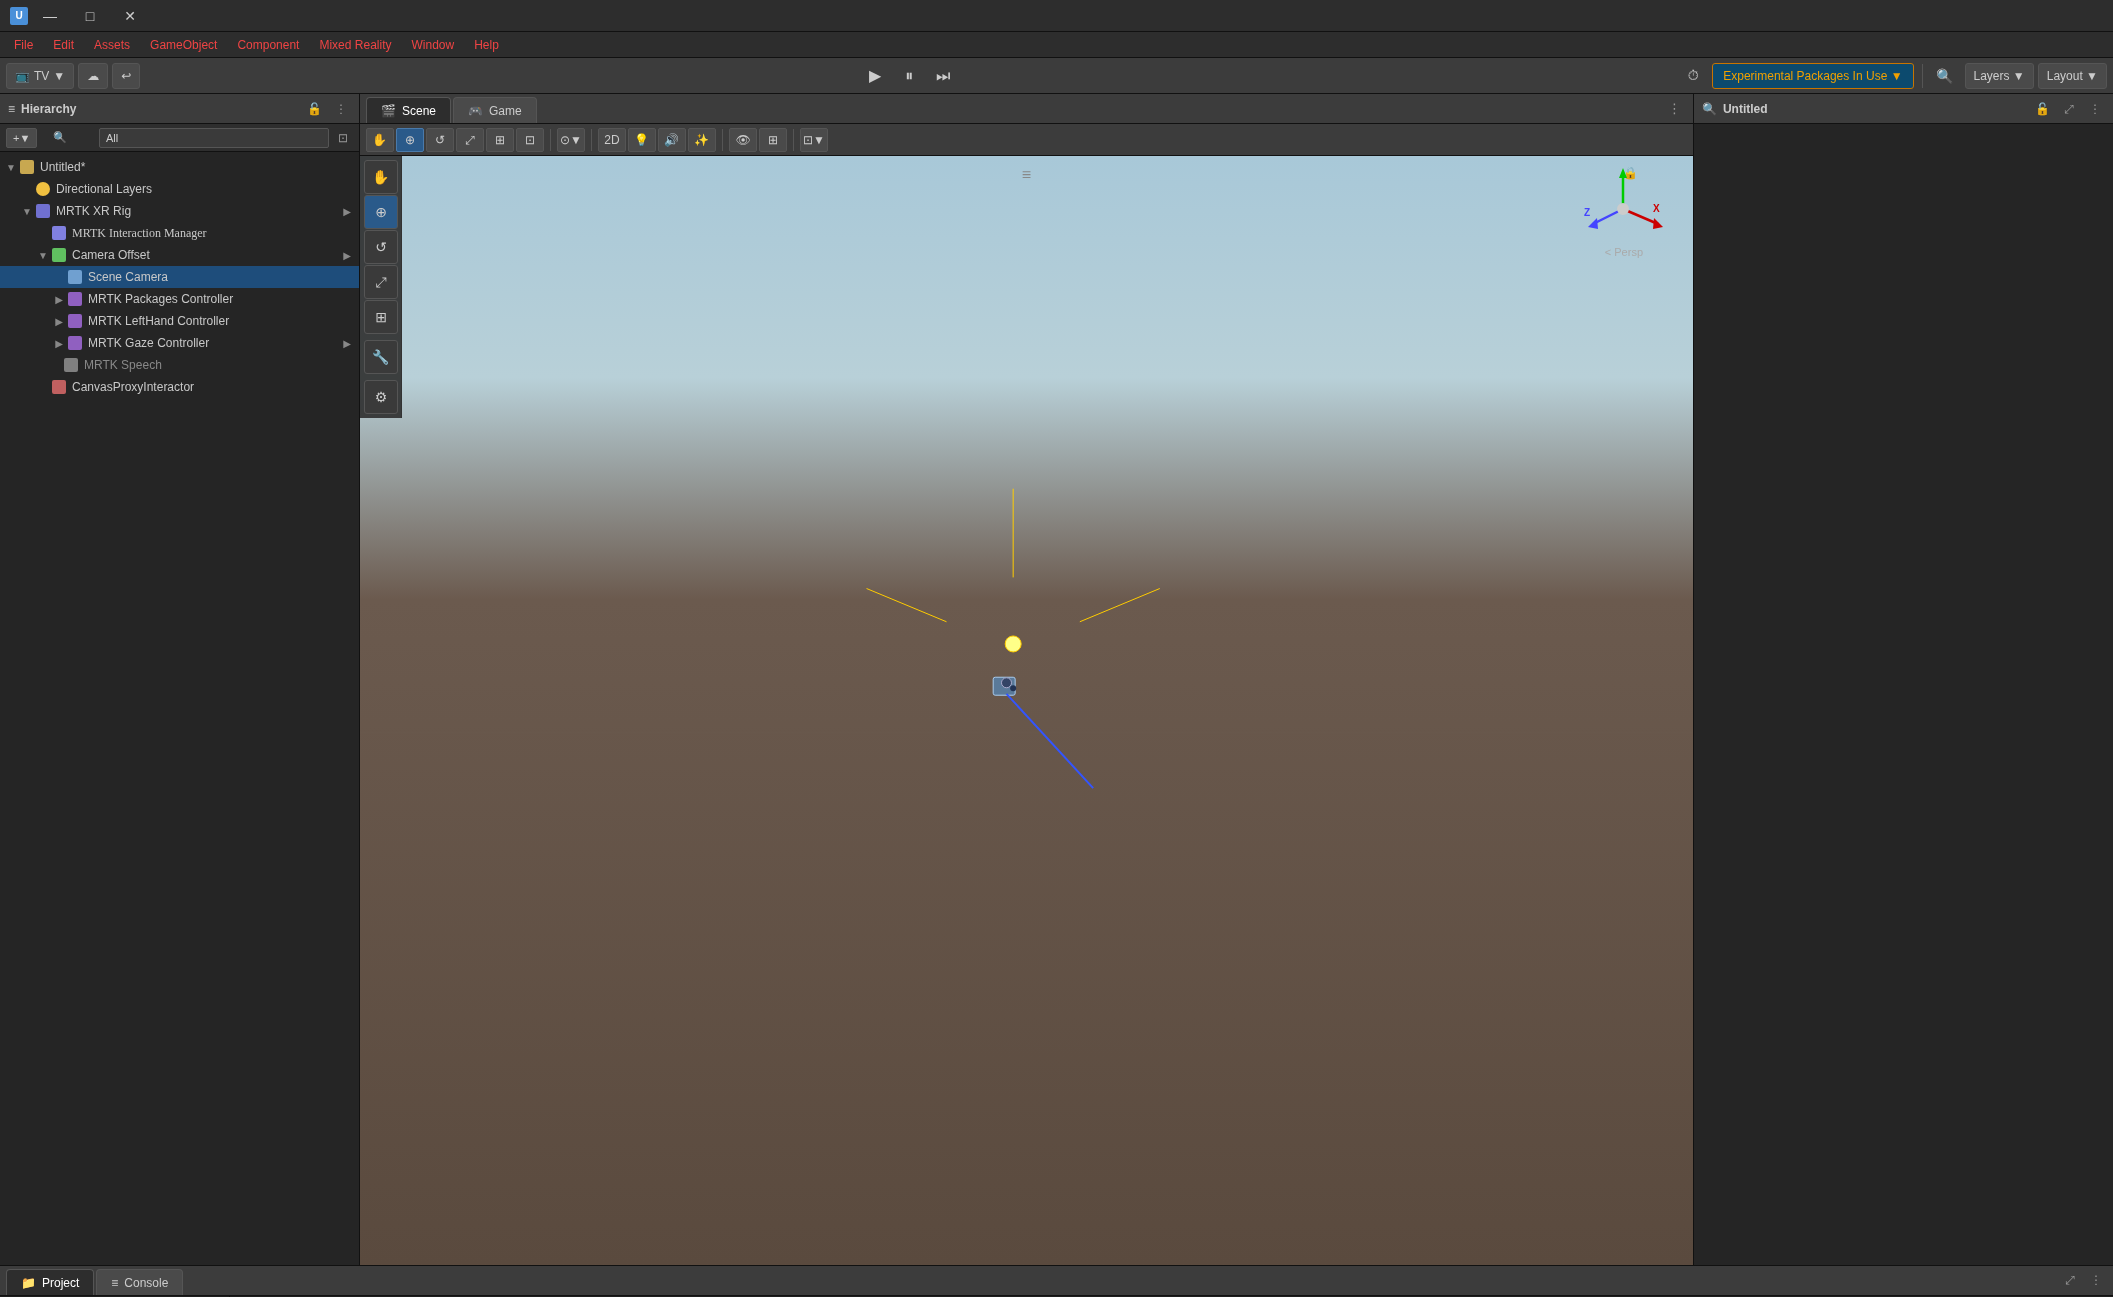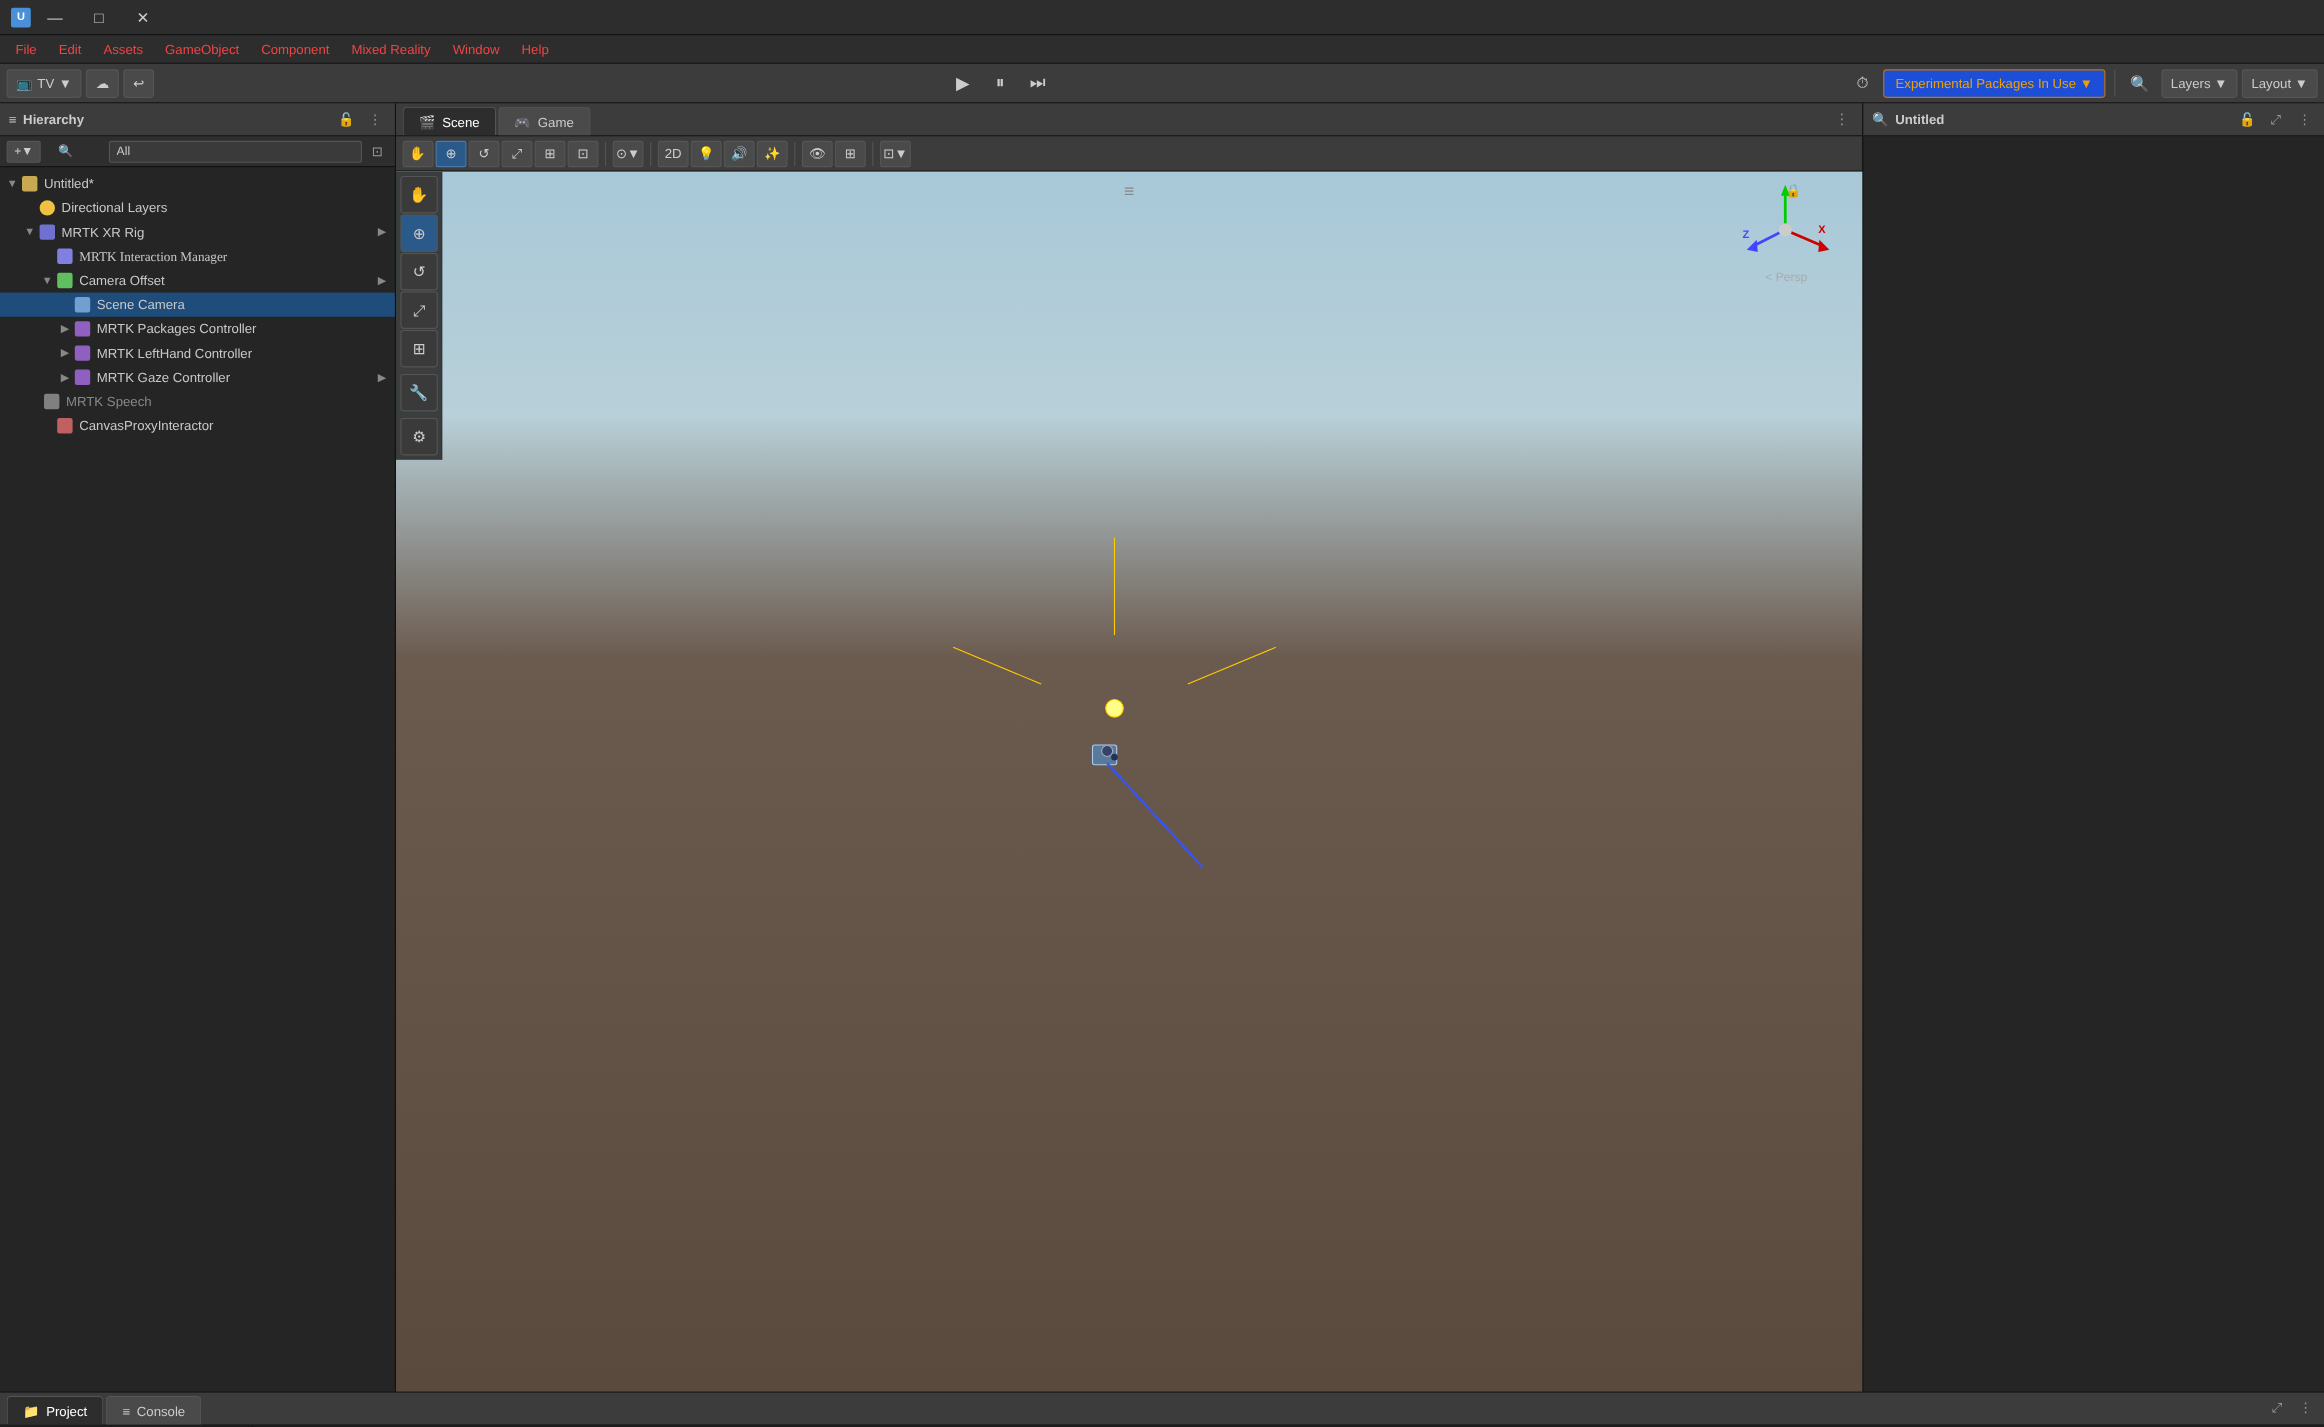--- a/index.html
+++ b/index.html
@@ -79,21 +79,21 @@
     .play-btn {
       width: 30px; height: 26px;
       background: transparent;
       border: none;
       color: #ccc;
       cursor: pointer;
       font-size: 16px;
       display: flex; align-items: center; justify-content: center;
     }
     #experimental-btn {
-      background: #1d4ed8;
+      background: #0c4a6e;
       border: 1px solid #c87400;
       color: #f0a000;
       padding: 0 10px;
       height: 26px;
       border-radius: 3px;
       cursor: pointer;
       font-size: 12px;
       display: flex; align-items: center; gap: 4px;
     }
 
@@ -500,21 +500,21 @@
 
       <div class="tree-item" style="padding-left:52px;">
         <span class="tree-arrow">▶</span>
         <div class="tree-icon">
             <div class="icon-controller"></div>
           </div>
         <span class="tree-label">MRTK Gaze Controller</span>
         <span class="expand-arrow">▶</span>
       </div>
 
-      <div class="tree-item" style="padding-left:24px;">
+      <div class="tree-item" style="padding-left:48px;">
         <span class="tree-arrow"></span>
         <div class="tree-icon">
             <div class="icon-generic"></div>
           </div>
         <span class="tree-label gray">MRTK Speech</span>
       </div>
 
       <div class="tree-item" style="padding-left:36px;">
         <span class="tree-arrow"></span>
         <div class="tree-icon">

